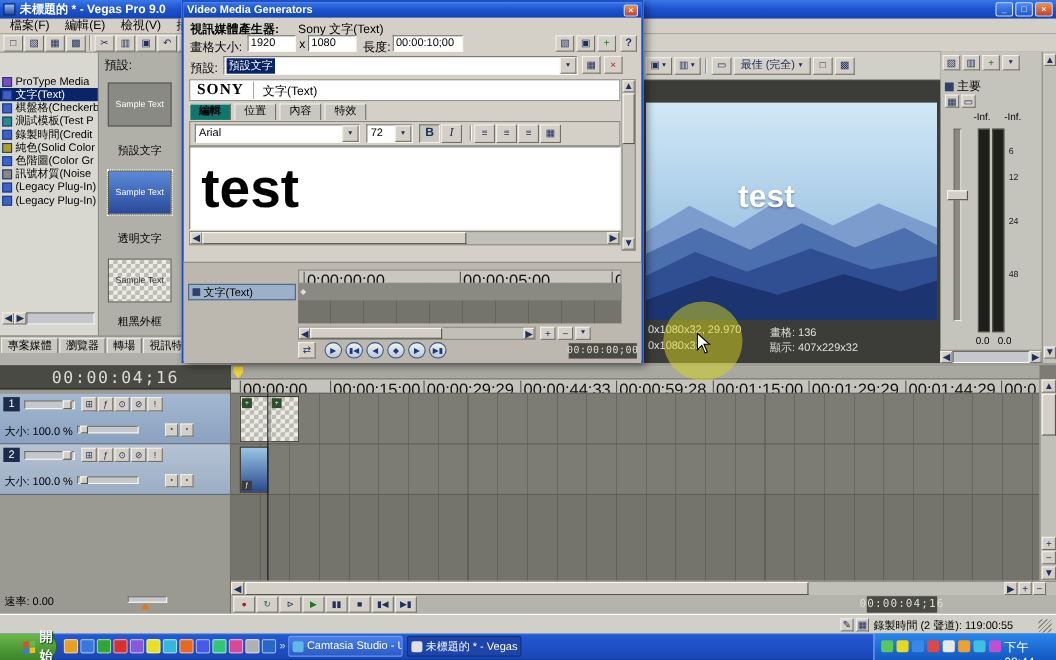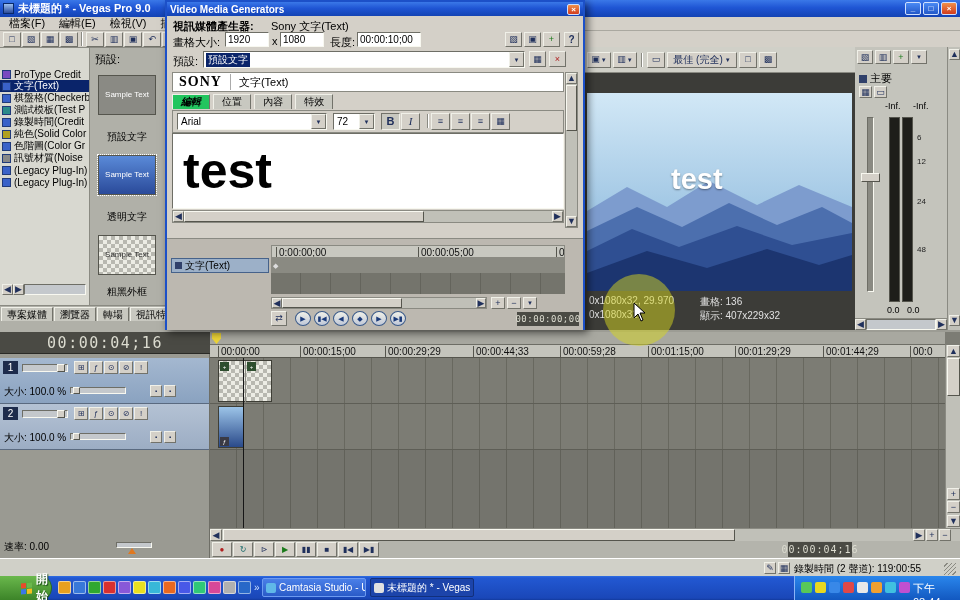--- a/index.html
+++ b/index.html
@@ -62,21 +62,21 @@
 .tnum{position:absolute;left:3px;top:3px;width:15px;height:13px;background:#1e2c4c;color:#fff;font-size:10px;
       display:flex;align-items:center;justify-content:center;}
 .groove{background:#c4c8cc;border:1px solid;border-color:#6e6e66 #f8f8f0 #f8f8f0 #6e6e66;}
 .handle{position:absolute;background:#d4d0c8;border:1px solid;border-color:#f8f8f0 #55554d #55554d #f8f8f0;}
 .tsize{position:absolute;left:4px;top:27px;font-size:10px;white-space:nowrap;}
 .tlwrap{left:210px;top:332px;width:750px;height:196px;background:#7c7c74;}
 .markerbar{position:absolute;left:0;top:0;width:735px;height:13px;background:#a8a8a0;border-bottom:1px solid #6e6e66;}
 .marker{position:absolute;left:2px;top:1px;width:9px;height:11px;background:#ecd438;
         clip-path:polygon(0 0,100% 0,100% 50%,50% 100%,0 50%);}
 .ruler{position:absolute;left:0;top:13px;width:735px;height:13px;background:#c4c4bc;border-bottom:1px solid #55554d;overflow:hidden;}
-.rl{position:absolute;top:1px;font-size:10px;color:#111;border-left:1px solid #55554d;padding-left:2px;height:11px;white-space:nowrap;}
+.rl{position:absolute;top:1px;font-size:15px;color:#111;border-left:1px solid #55554d;padding-left:2px;height:11px;white-space:nowrap;}
 .tracksarea{position:absolute;left:0;top:26px;width:735px;height:170px;
             background-image:repeating-linear-gradient(90deg,transparent 0,transparent 26px,#68685f 26px,#68685f 27px);}
 .trkdiv{position:absolute;left:0;width:735px;height:1px;background:#5e5e56;}
 .ev{position:absolute;border:1px solid #3e3e36;}
 .badge{position:absolute;width:9px;height:9px;background:#2e4e2e;color:#fff;font-size:6px;
        display:flex;align-items:center;justify-content:center;}
 .vsb{position:absolute;background:#c0c0b8;}
 .hscrollrow{left:210px;top:528px;width:750px;height:13px;background:#c0c0b8;border-top:1px solid #8a8a82;}
 .bottomrow{left:210px;top:541px;width:750px;height:17px;background:#b4b4ac;}
 .transbtn{position:absolute;top:1px;width:20px;height:15px;font-size:8px;}
@@ -97,21 +97,21 @@
 .trayicon{position:absolute;top:6px;width:11px;height:11px;border-radius:2px;}
 .dialog{left:165px;top:0;width:420px;height:330px;background:#d4d0c8;border:2px solid #1c50c8;z-index:60;
         box-shadow:3px 3px 8px rgba(0,0,0,.55);}
 .dtitle{position:absolute;left:0;top:0;width:416px;height:14px;background:linear-gradient(180deg,#3a78e8,#1f55d4 45%,#1343b4);
         color:#fff;font-weight:bold;font-size:10px;display:flex;align-items:center;padding:0 3px;}
 .dlabel{position:absolute;font-size:11px;white-space:nowrap;}
 .dinput{position:absolute;height:15px;background:#fff;font-size:10px;padding:1px 2px;
         border:1px solid;border-color:#6e6e66 #f8f8f0 #f8f8f0 #6e6e66;}
 .dtab{height:15px;padding:0 8px;font-size:10px;line-height:14px;display:inline-block;background:#c8c8c0;
       border:1px solid;border-color:#f0f0e8 #72726a #72726a #f0f0e8;border-bottom:none;}
-.dtab.active{background:#22c55e;font-weight:bold;font-style:italic;}
+.dtab.active{background:#0f766e;font-weight:bold;}
 .kfbtn{position:absolute;top:0;width:16px;height:15px;border-radius:50%;background:linear-gradient(#f0f0e8,#c0c8d8);
        border:1px solid #3a5a8a;color:#1a3a7a;font-size:7px;display:flex;align-items:center;justify-content:center;}
 .hl-circle{left:603px;top:274px;width:72px;height:72px;border-radius:50%;background:rgba(214,214,30,.5);z-index:70;}
 </style>
 </head>
 <body>
 
 <div id="app">
 
   <div class="ab titlebar">
@@ -139,21 +139,21 @@
     <span class="tbtn">▥</span>
     <span class="tbtn">▣</span>
     <span class="tbtn">↶</span>
     <span class="tbtn">↷</span>
   </div>
 
   <div class="ab leftdock">
     <div class="genlist">
       <div class="gen-item">
           <span class="picon" style="background:#7a4ac0;"></span>
-          <span>ProType Credit</span>
+          <span>ProType Media</span>
         </div>
       <div class="gen-item sel">
           <span class="picon"></span>
           <span>文字(Text)</span>
         </div>
       <div class="gen-item">
           <span class="picon"></span>
           <span>棋盤格(Checkerb</span>
         </div>
       <div class="gen-item">

